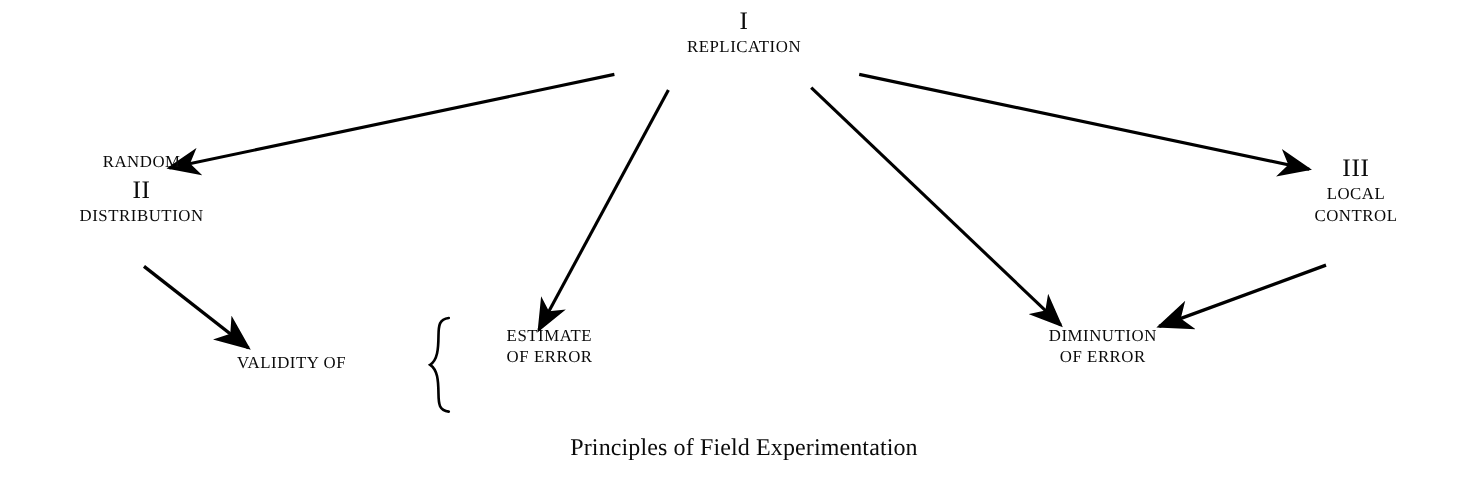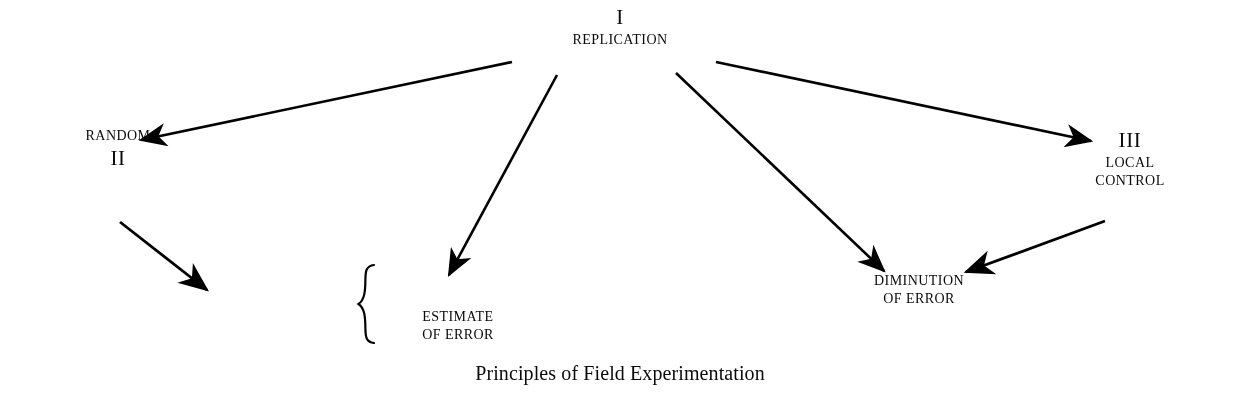--- a/index.html
+++ b/index.html
@@ -37,21 +37,21 @@
   .plain {
     font-size: 20px;
     letter-spacing: 0.1px;
   }
 
   
   #node-replication { left: 620px; top: 4px; transform: translateX(-50%); }
   #node-random      { left: 118px; top: 127px; transform: translateX(-50%); }
   #node-local       { left: 1130px; top: 127px; transform: translateX(-50%); text-align: center; }
   #node-validity    { left: 243px; top: 295px; transform: translateX(-50%); }
-  #node-estimate    { left: 458px; top: 272px; transform: translateX(-50%); text-align: left; margin-top: 36px; }
+  #node-estimate    { left: 458px; top: 272px; transform: translateX(-50%); text-align: left; }
   #node-diminution  { left: 897px; top: 272px; transform: translateX(-50%); margin-left: 22px; }
   #caption          { left: 620px; top: 361px; transform: translateX(-50%); }
 
   #brace {
     position: absolute;
     left: 352px;
     top: 262px;
     width: 30px;
     height: 84px;
   }
@@ -89,28 +89,32 @@
   </svg>
 
   <div class="node" id="node-replication">
     <span class="ln roman">I</span>
     <span class="ln caps">REPLICATION</span>
   </div>
 
   <div class="node" id="node-random">
     <span class="ln caps">RANDOM</span>
     <span class="ln roman">II</span>
+    <span class="ln caps">DISTRIBUTION</span>
   </div>
 
   <div class="node" id="node-local">
     <span class="ln roman">III</span>
     <span class="ln caps">LOCAL</span>
     <span class="ln caps">CONTROL</span>
   </div>
 
+  <div class="node" id="node-validity">
+    <span class="ln caps">VALIDITY OF</span>
+  </div>
 
   <svg id="brace" viewBox="0 0 30 84" xmlns="http://www.w3.org/2000/svg">
     <path d="M22,3 C14,4 13.5,9 13.4,18 C13.3,29 12.6,38 6.5,42 C12.6,46 13.3,55 13.4,66 C13.5,75 14,80 22,81" fill="none" stroke="#000000" stroke-width="2.2" stroke-linecap="round"></path>
   </svg>
 
   <div class="node" id="node-estimate">
     <span class="ln caps">ESTIMATE</span>
     <span class="ln caps">OF ERROR</span>
   </div>
 

